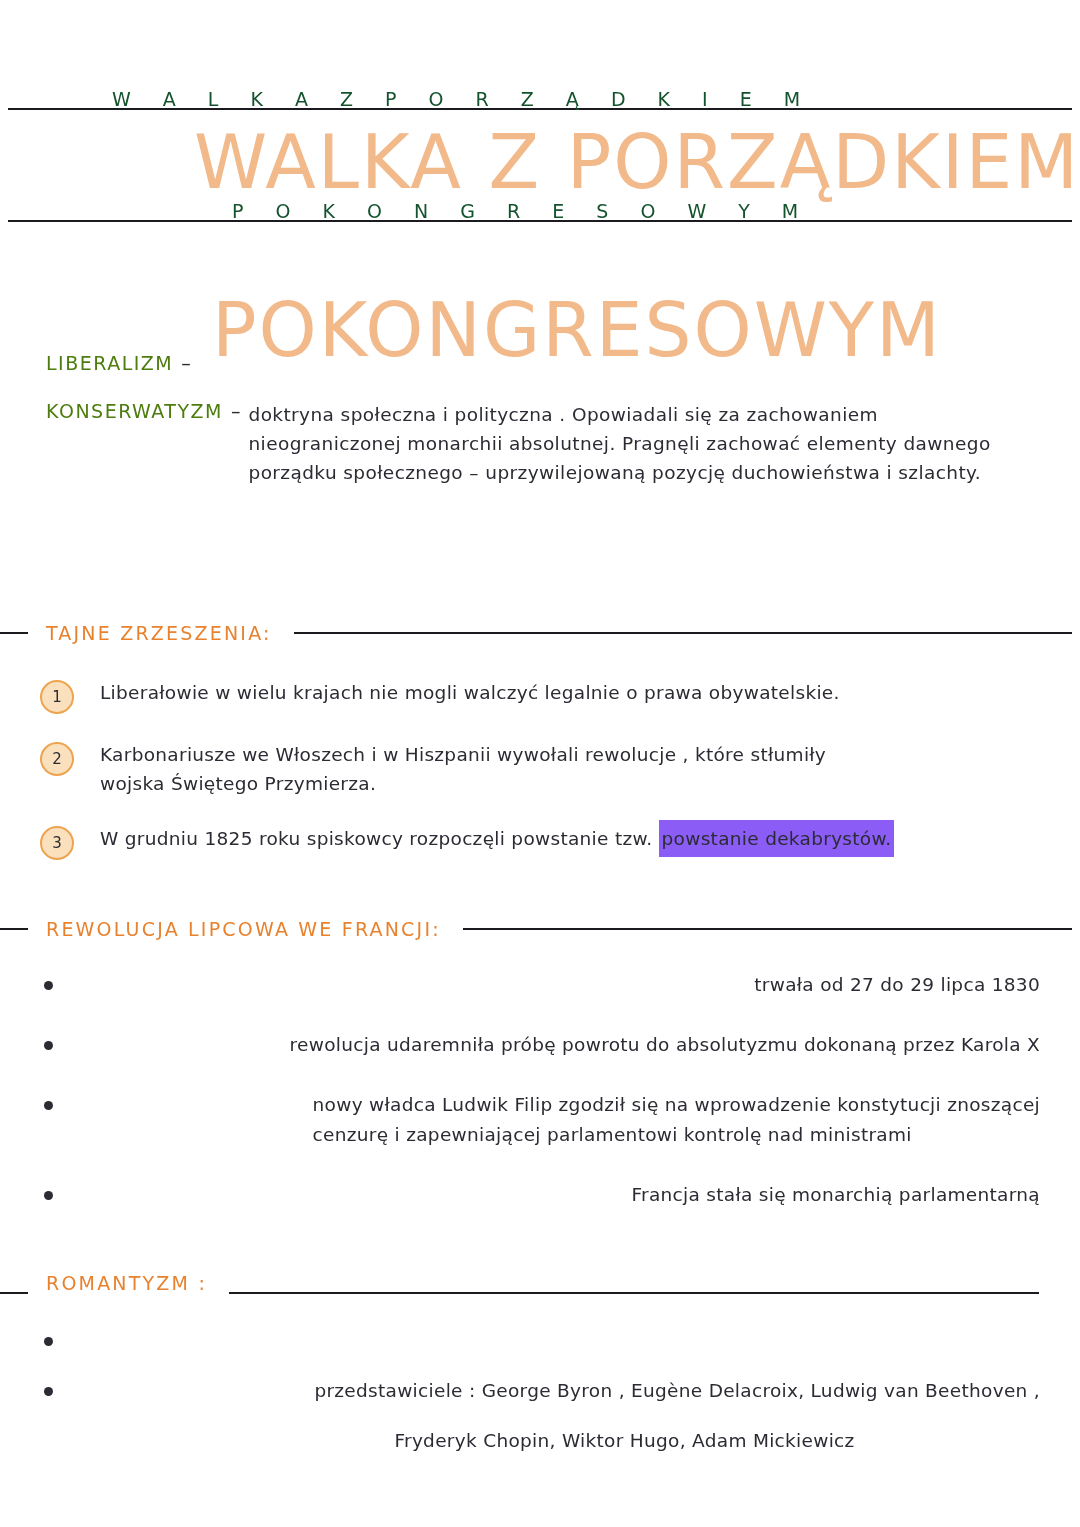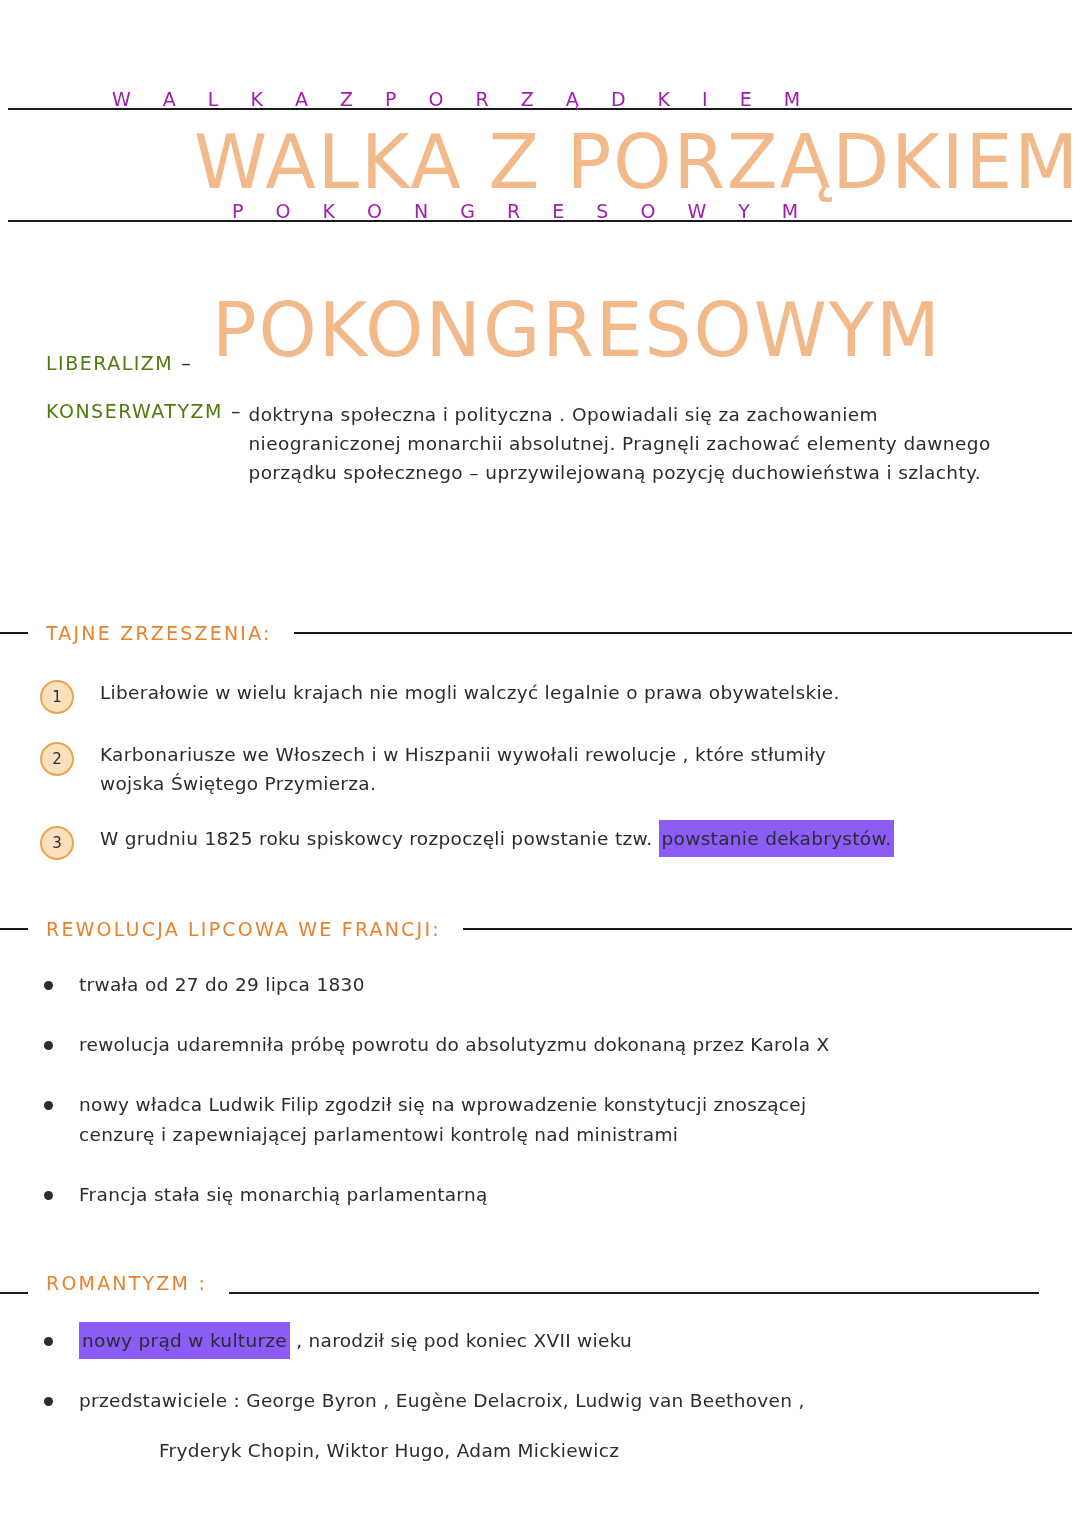--- a/index.html
+++ b/index.html
@@ -42,21 +42,21 @@
     color: #f2b98a;
     font-weight: 400;
     white-space: pre;
   }
   .big-title .line2 { display: block; margin-left: 120px; }
 
   .spaced-title {
     position: absolute;
     font-size: 19px;
     letter-spacing: 13px;
-    color: #a21caf;
+    color: #14532d;
     font-weight: 400;
   }
   .spaced-1 { left: 112px; top: 88px; }
   .spaced-2 { left: 232px; top: 200px; }
 
   
   .defs {
     position: absolute;
     left: 46px;
     top: 352px;
@@ -156,20 +156,21 @@
   
   .bullets {
     position: absolute;
     left: 40px;
     right: 40px;
   }
   .bullet-item {
     display: flex;
     align-items: flex-start;
     margin-bottom: 30px;
+    justify-content: space-between;
   }
   .dot {
     flex: 0 0 auto;
     width: 9px;
     height: 9px;
     background: #2b2b33;
     border-radius: 50%;
     margin-top: 11px;
     margin-left: 4px;
   }
@@ -295,23 +296,20 @@
 <div class="section-head" style="top:1272px;align-items:flex-end;">
   <div class="sh-line-left"></div>
   <div class="sh-label">ROMANTYZM :</div>
   <div class="sh-line-right short"></div>
 </div>
 
 <div class="bullets" style="top:1326px;">
 
   <div class="bullet-item">
     <div class="dot"></div>
-    <div class="bullet-text">
-      <span class="l"><span class="hl">nowy   prąd  w kulturze</span><span> , narodził  się  pod  koniec  XVII wieku</span></span>
-    </div>
   </div>
 
   <div class="bullet-item">
     <div class="dot"></div>
     <div class="bullet-text">
       <span class="l">przedstawiciele :  George  Byron ,  Eugène  Delacroix,  Ludwig  van Beethoven ,</span>
       <span class="l2">Fryderyk  Chopin,  Wiktor  Hugo,  Adam  Mickiewicz</span>
     </div>
   </div>
 

